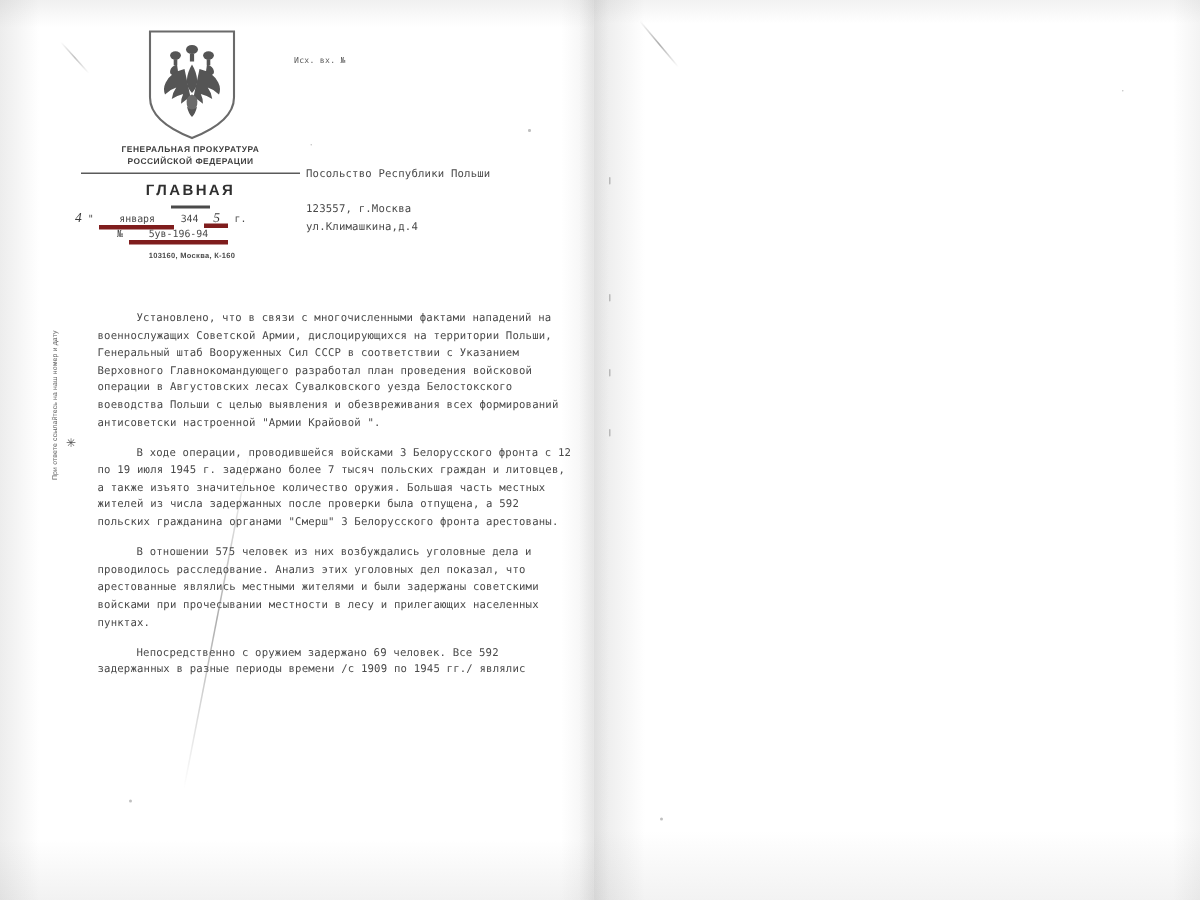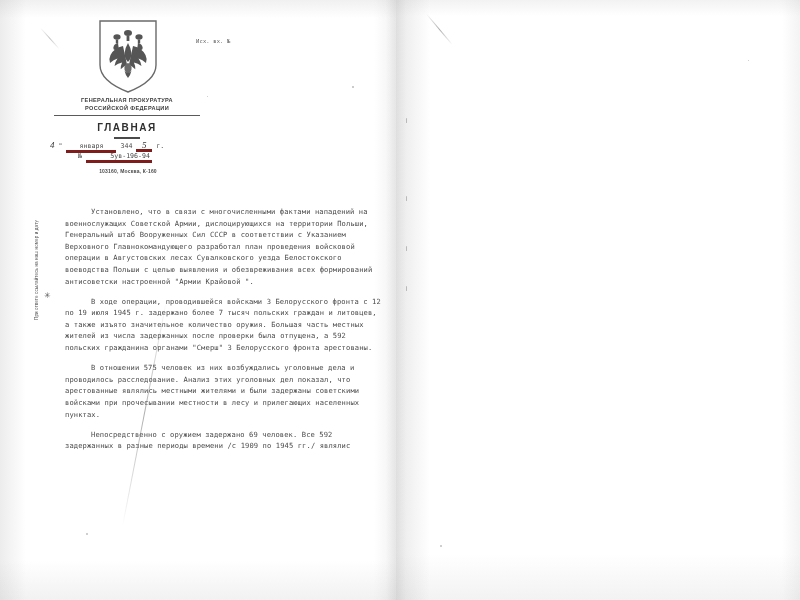--- a/index.html
+++ b/index.html
@@ -124,21 +124,21 @@
   #num-line  { left: 78px; top: 152px; }
   .ul {
     display: inline-block;
     border-bottom: 3px solid #7f1d1d;
     min-width: 46px;
     text-align: center;
     padding: 0 2px;
     line-height: 8px;
   }
   .ul.short { min-width: 12px; }
-  .ul.num   { min-width: 62px; text-align: right; }
+  .ul.num   { min-width: 62px; }
   .hand {
     font-family: "Liberation Serif", "DejaVu Serif", serif;
     font-size: 9px;
     font-style: italic;
     color: #3a3a3a;
   }
 
   #city-line {
     position: absolute;
     left: 62px; top: 168px;
@@ -272,20 +272,26 @@
       <span class="ul num">5ув-196-94</span>
     </div>
 
     <div id="city-line">103160, Москва, К-160</div>
 
     <div id="ref-note">При ответе ссылайтесь на наш номер и дату</div>
     <div id="ref-star">✳</div>
 
     <div id="out-no">Исх. вх. №</div>
 
+    <div id="addressee">
+      <div class="tw">Посольство Республики Польши</div>
+      <div id="addr-gap"></div>
+      <div class="tw">123557, г.Москва</div>
+      <div class="tw">ул.Климашкина,д.4</div>
+    </div>
 
     <div id="body-left">
       <p class="tw para">Установлено, что в связи с многочисленными фактами нападений на военнослужащих Советской Армии, дислоцирующихся на территории Польши, Генеральный штаб Вооруженных Сил СССР в соответствии с Указанием Верховного Главнокомандующего разработал план проведения войсковой операции в Августовских лесах Сувалковского уезда Белостокского воеводства Польши с целью выявления и обезвреживания всех формирований антисоветски настроенной "Армии Крайовой ".</p>
       <p class="tw para">В ходе операции, проводившейся войсками 3 Белорусского фронта с 12 по 19 июля 1945 г. задержано более 7 тысяч польских граждан и литовцев, а также изъято значительное количество оружия. Большая часть местных жителей из числа задержанных после проверки была отпущена, а 592 польских гражданина органами "Смерш" 3 Белорусского фронта арестованы.</p>
       <p class="tw para">В отношении 575 человек из них возбуждались уголовные дела и проводилось расследование. Анализ этих уголовных дел показал, что арестованные являлись местными жителями и были задержаны советскими войсками при прочесывании местности в лесу и прилегающих населенных пунктах.</p>
       <p class="tw para">Непосредственно с оружием задержано 69 человек. Все 592 задержанных в разные периоды времени /с 1909 по 1945 гг./ являлис</p>
     </div>
 
     <div class="crease" style="left:166px; top:300px; height:230px; transform:rotate(11deg); transform-origin:top center;"></div>
     <div class="crease" style="left:40px; top:28px; height:28px; transform:rotate(-42deg); transform-origin:top center; opacity:.75;"></div>

